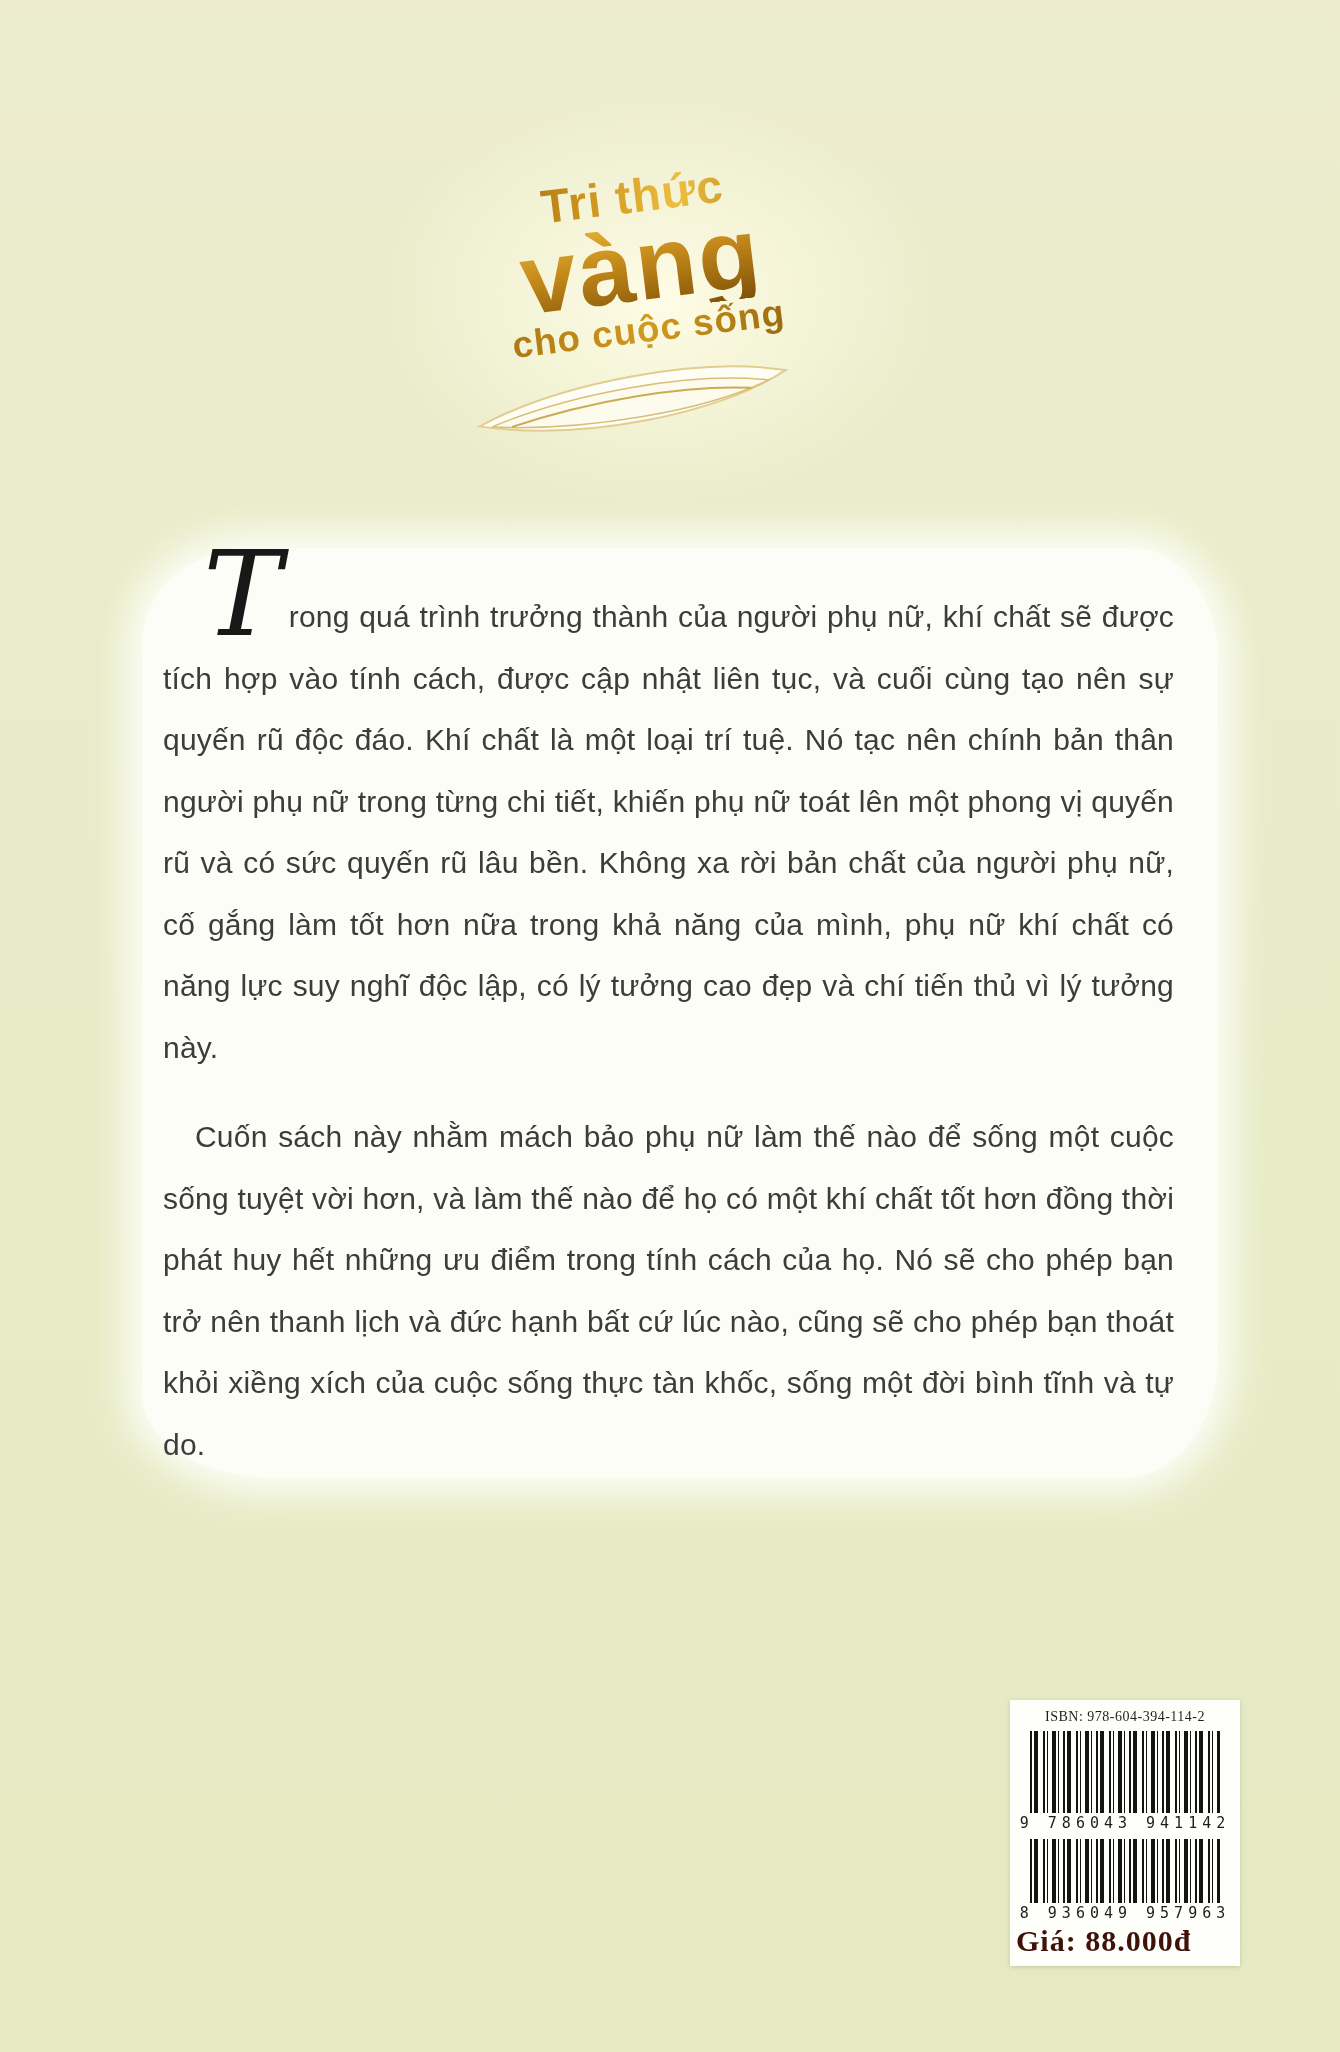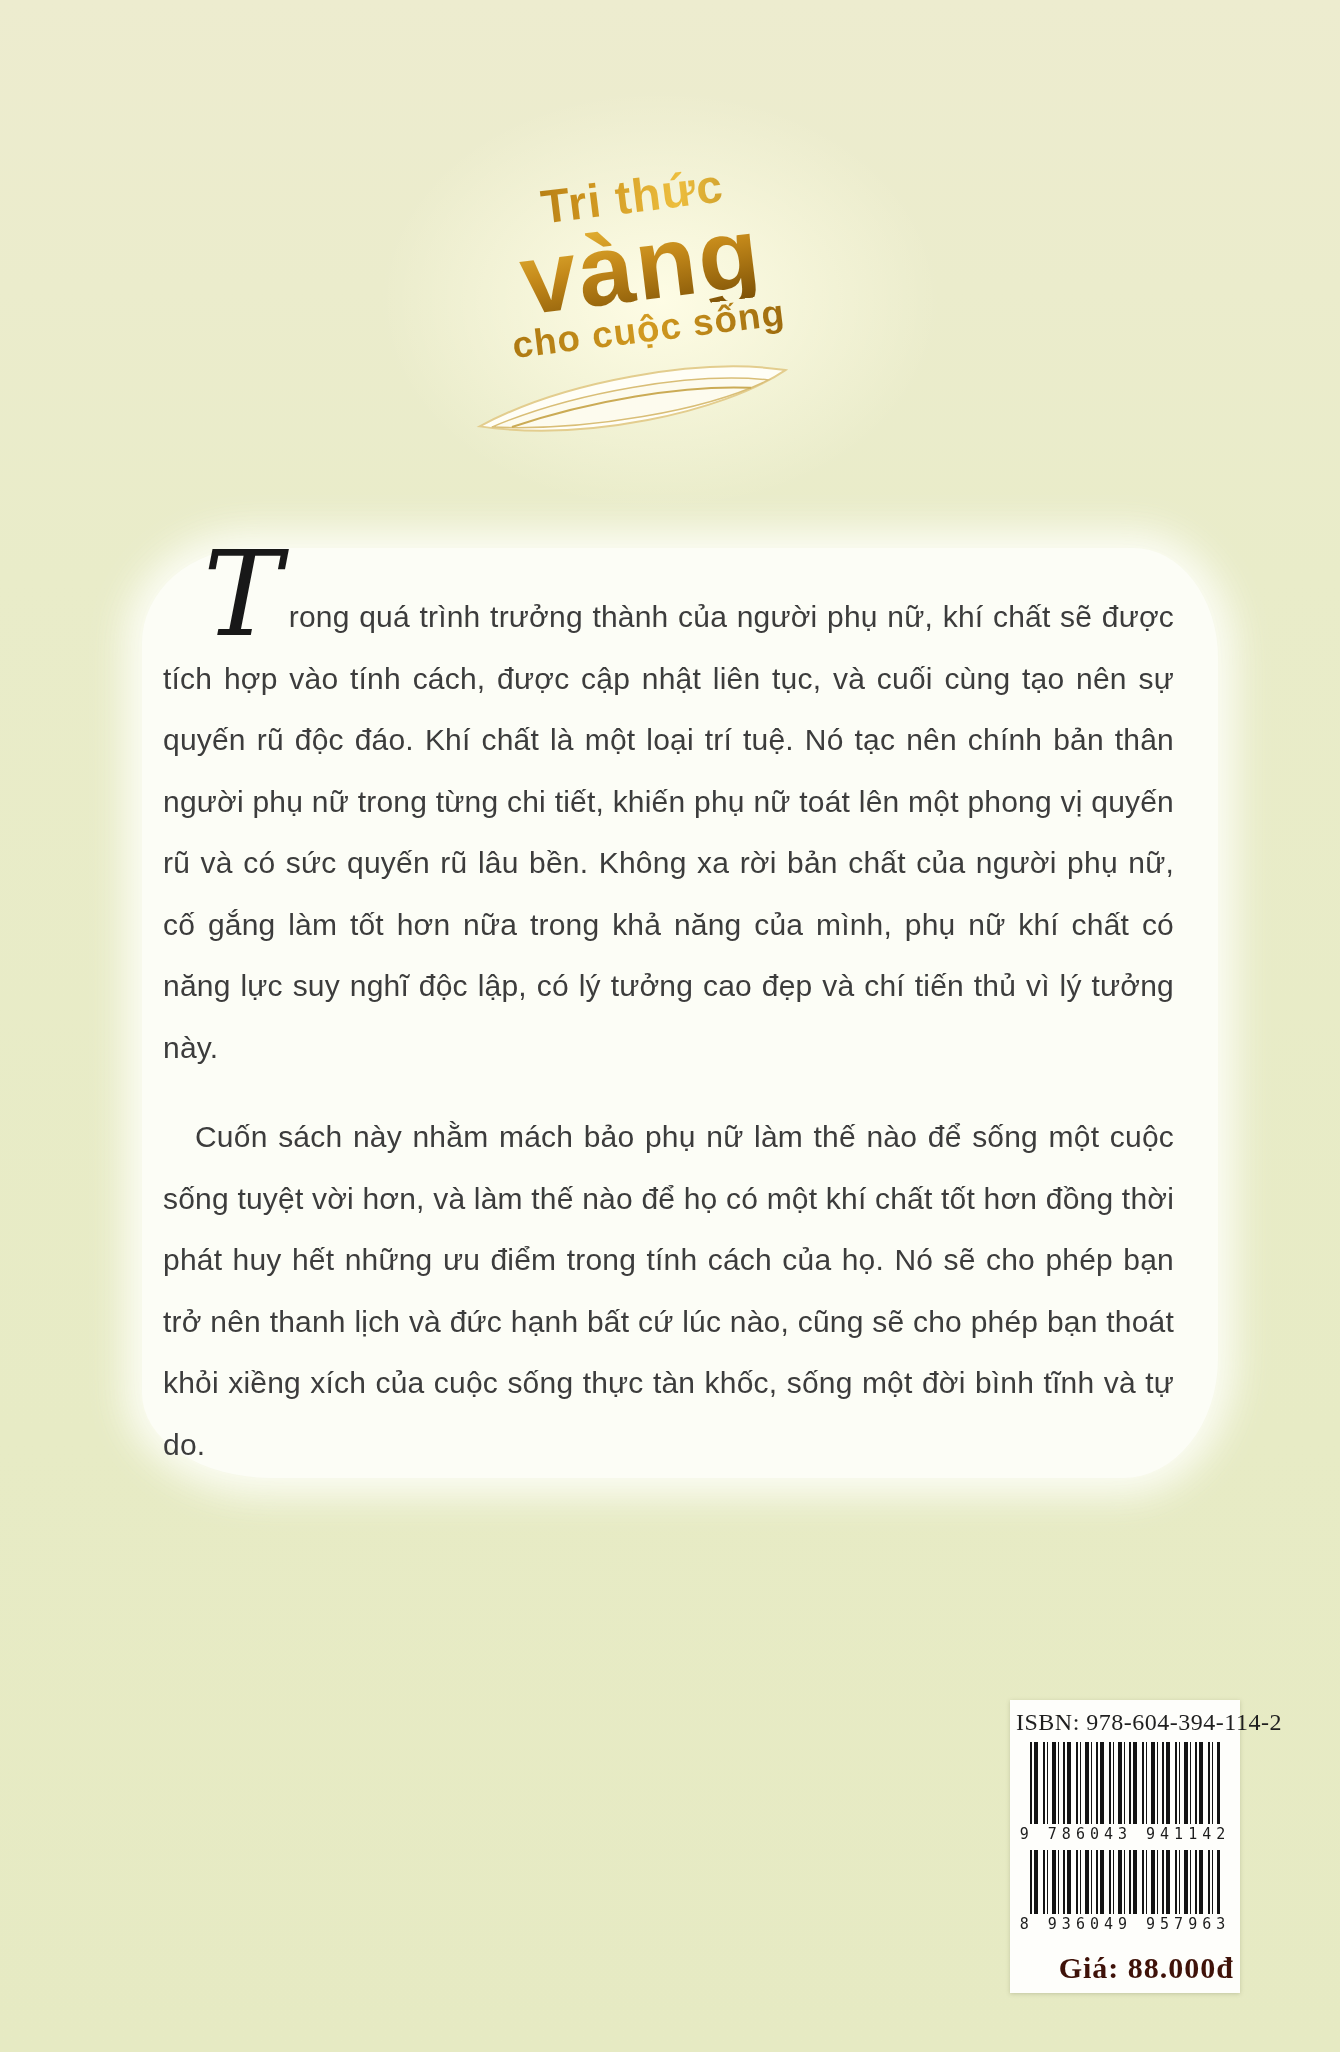--- a/index.html
+++ b/index.html
@@ -73,42 +73,42 @@
     background-size:15px 12px; background-repeat:repeat-x;
   }
   .series-band::before { top:-4px; }
   .series-band::after  { bottom:-4px; }
 
   .white-label {
     margin:0 7px; background:#fefefb; padding:9px 6px 8px;
     box-shadow:0 1px 4px rgba(90,90,60,.25);
   }
   .isbn {
-    font-family:"Liberation Serif", serif; font-size:24px; color:#1f1f1f;
+    font-family:"Liberation Serif", serif; font-size:14px; color:#1f1f1f;
     text-align:center; letter-spacing:.5px; white-space:nowrap;
   }
   .bars {
     margin:6px 14px 0;
     background-image:repeating-linear-gradient(90deg,
       #141414 0 2px,  #fefefb 2px 4px,
       #141414 4px 8px,#fefefb 8px 13px,
       #141414 13px 15px,#fefefb 15px 17px,
       #141414 17px 18px,#fefefb 18px 22px,
       #141414 22px 26px,#fefefb 26px 28px,
       #141414 28px 29px,#fefefb 29px 33px);
   }
   .bars-1 { height:82px; }
   .bars-2 { height:64px; margin-top:7px; }
   .digits {
     font-family:"DejaVu Sans Mono", monospace; font-size:15px; color:#1d1d1d;
     text-align:center; letter-spacing:5px; white-space:nowrap; margin-top:1px;
   }
   .price {
     font-family:"Liberation Serif", serif; font-weight:bold;
-    font-size:30px; color:#3f1209; text-align:right; margin-top:18px;
+    font-size:30px; color:#3f1209; text-align:left; margin-top:2px;
     letter-spacing:1px;
   }
 </style>
 </head>
 <body>
 
 <div class="page">
 
   <div class="logo-glow"></div>
 

